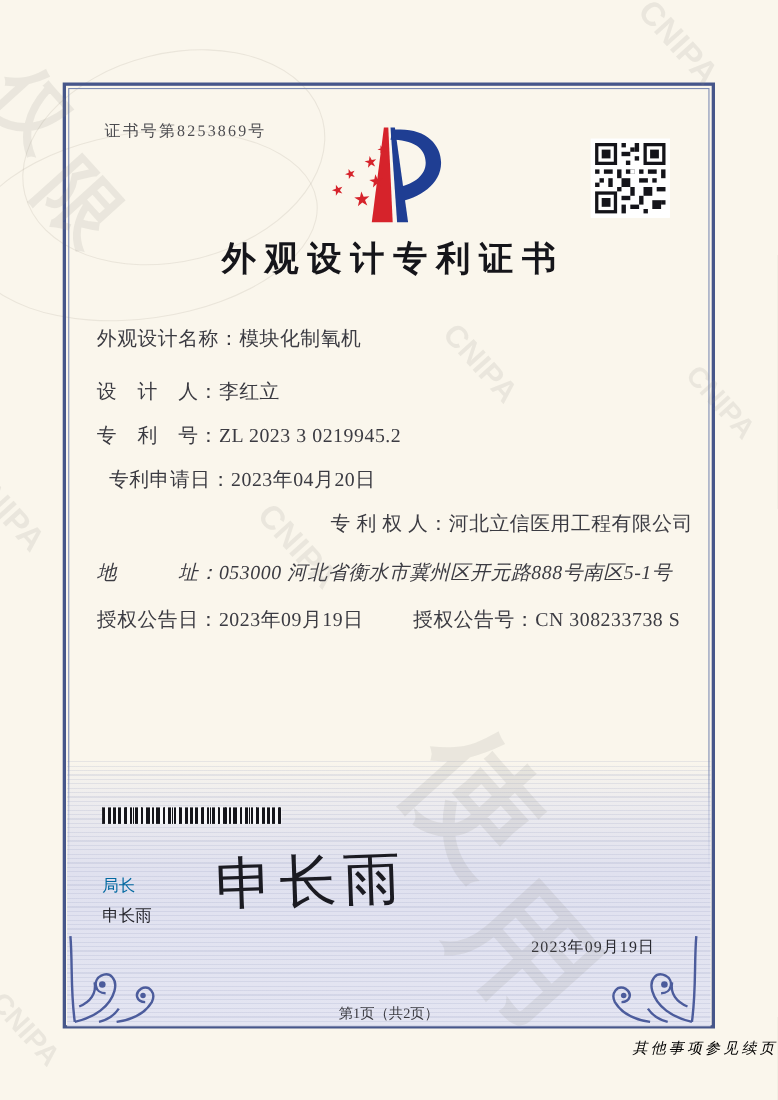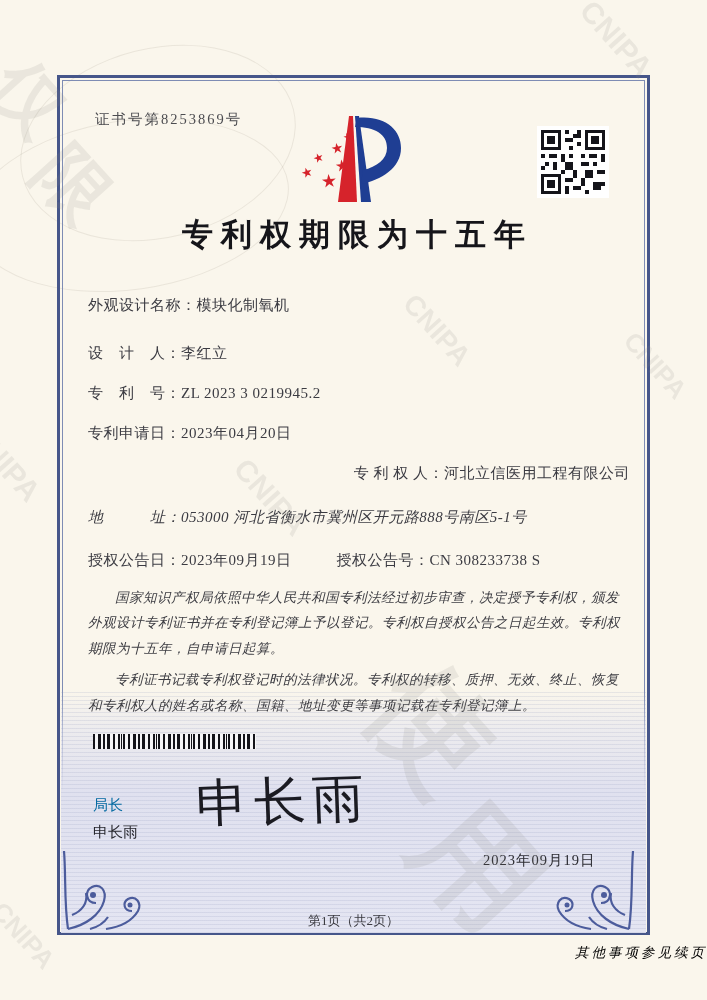--- a/index.html
+++ b/index.html
@@ -36,25 +36,25 @@
   .logo { position:absolute; left:293px; top:110px; width:122px; height:102px; z-index:4; }
   .logo .star { position:absolute; color:#d6232b; line-height:1; }
   .qr { position:absolute; left:537px; top:126px; width:72px; height:72px; background:#fff; z-index:4; }
   .title {
     position:absolute; left:0; top:214px; width:100%; text-align:center;
     font-size:31px; font-weight:bold; color:#15151a; letter-spacing:8px;
     text-indent:8px; z-index:4;
   }
   
   .fields { position:absolute; left:88px; top:0; width:542px; z-index:4; }
-  .field-row { position:absolute; left:0; width:542px; font-size:15px; color:#3b3b42; letter-spacing:.5px; white-space:nowrap; }
+  .field-row { position:absolute; left:0; width:542px; font-size:18px; color:#3b3b42; letter-spacing:.5px; white-space:nowrap; }
   .row-name     { top:296px; }
   .row-designer { top:344px; }
   .row-patno    { top:384px; }
-  .row-appdate  { top:424px; }
+  .row-appdate  { top:424px;margin-left:11px; }
   .row-patentee { top:464px;text-align:right; }
   .row-address  { top:508px;font-style:italic; }
   .row-grant    { top:551px; }
   .grant-no-group { margin-left:45px; }
   
   .paras {
     position:absolute; left:88px; top:585px; width:536px; z-index:4;
     font-size:13.5px; line-height:1.88; color:#3c3c42; font-style:italic;
   }
   .paras p { text-indent:2em; margin-bottom:6px; letter-spacing:.5px; }
@@ -161,21 +161,21 @@
           <rect x="56" y="56" width="8" height="8"></rect>
         <rect x="28" y="60" width="4" height="8"></rect>
           <rect x="36" y="60" width="8" height="4"></rect>
           <rect x="48" y="64" width="4" height="4"></rect>
         <rect x="64" y="56" width="4" height="4"></rect>
           <rect x="36" y="28" width="4" height="4" fill="#fff"></rect>
       </g>
     </svg>
   </div>
 
-  <div class="title">专利权期限为十五年</div>
+  <div class="title">外观设计专利证书</div>
 
   <div class="fields">
     <div class="field-row row-name">
       <span>外观设计名称：</span><span>模块化制氧机</span>
     </div>
     <div class="field-row row-designer">
       <span>设　计　人：</span><span>李红立</span>
     </div>
     <div class="field-row row-patno">
       <span>专　利　号：</span><span>ZL 2023 3 0219945.2</span>
@@ -187,24 +187,20 @@
       <span>专 利 权 人：</span><span>河北立信医用工程有限公司</span>
     </div>
     <div class="field-row row-address">
       <span>地　　　址：</span><span>053000 河北省衡水市冀州区开元路888号南区5-1号</span>
     </div>
     <div class="field-row row-grant">
       <span>授权公告日：</span><span>2023年09月19日</span><span class="grant-no-group">授权公告号：</span><span>CN 308233738 S</span>
     </div>
   </div>
 
-  <div class="paras">
-    <p>国家知识产权局依照中华人民共和国专利法经过初步审查，决定授予专利权，颁发外观设计专利证书并在专利登记簿上予以登记。专利权自授权公告之日起生效。专利权期限为十五年，自申请日起算。</p>
-    <p>专利证书记载专利权登记时的法律状况。专利权的转移、质押、无效、终止、恢复和专利权人的姓名或名称、国籍、地址变更等事项记载在专利登记簿上。</p>
-  </div>
 
   <div class="barcode"></div>
 
   <div class="signer-title">局长</div>
   <div class="signer-name">申长雨</div>
   <div class="signature">申长雨</div>
   <div class="issue-date">2023年09月19日</div>
 
   <svg class="flourish flourish-left" width="92" height="88" viewBox="0 0 92 88">
     <g stroke="#4c5c9c" stroke-width="2.2" fill="none">

